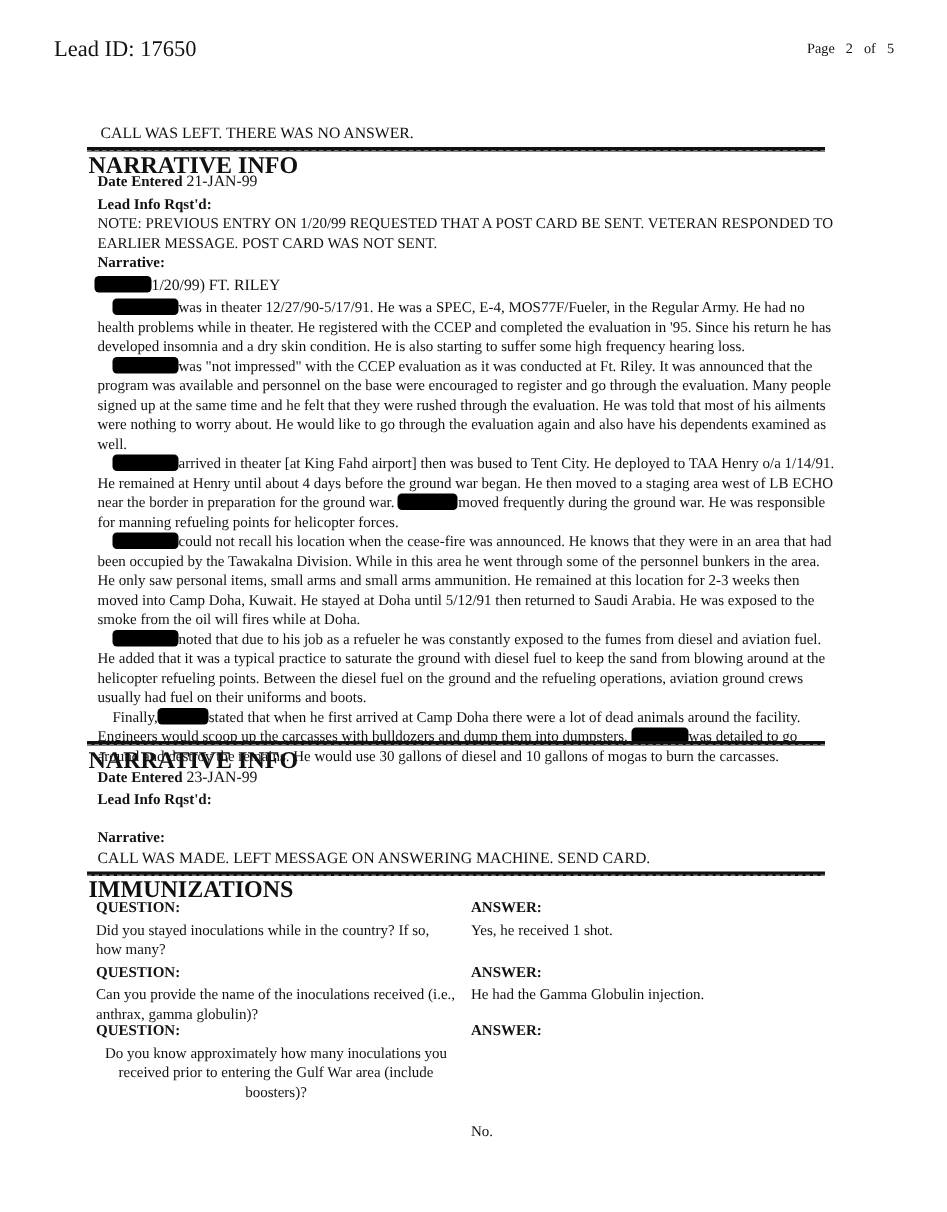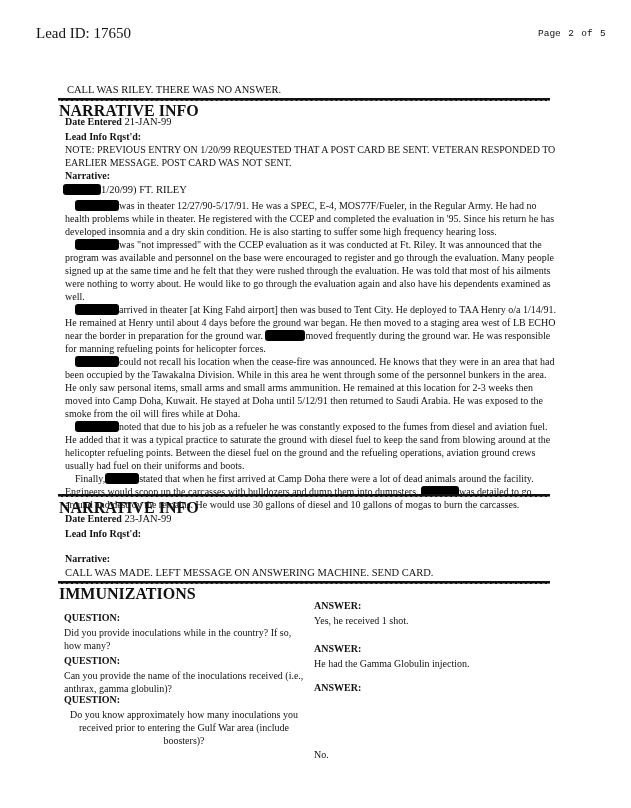--- a/index.html
+++ b/index.html
@@ -3,50 +3,50 @@
 <meta charset="utf-8">
 <style>
   html, body { margin: 0; padding: 0; background: #ffffff; }
   body {
     width: 631px; height: 808px; position: relative; overflow: hidden;
     font-family: "Liberation Serif", serif; color: #111; font-size: 10.5px;
   }
   .abs { position: absolute; }
   .hdr-left { left: 36px; top: 25px; font-size: 15px; }
   .hdr-right { left: 538px; top: 28px; font-size: 9.5px; }
-  .hdr-right span { margin-right: 5px; font-family: Liberation Mono, monospace; }
+  .hdr-right span { margin-right: 5px; }
   .line {
     position: absolute; left: 58px; width: 492px; height: 2px; background: #111;
     border-bottom: 1px dashed #777;
   }
   .sec-title { font-weight: bold; font-size: 16px; }
   .lbl { font-weight: bold; font-size: 10px; }
   .val { font-size: 10.5px; }
   .para { font-size: 10px; line-height: 13px; text-align: left; }
   .indent { text-indent: 10px; }
   .redact {
     display: inline-block; background: #000; height: 11px; border-radius: 3px;
     vertical-align: -2px;
   }
-  .q-col { position: absolute; left: 64px; width: 240px; margin-top: 12px; }
+  .q-col { position: absolute; left: 64px; width: 240px; }
   .a-col { position: absolute; left: 314px; width: 230px; }
   .qa-text { font-size: 10px; line-height: 13px; }
 </style>
 </head>
 <body>
 
 <div class="abs hdr-left">Lead ID: 17650</div>
 <div class="abs hdr-right">
   <span>Page</span>
   <span>2</span>
   <span>of</span>
   <span>5</span>
 </div>
 
-<div class="abs val" style="left:67px; top:84px;">CALL WAS RILEY.  THERE WAS NO ANSWER.</div>
+<div class="abs val" style="left:67px; top:84px;">CALL WAS LEFT.  THERE WAS NO ANSWER.</div>
 <div class="line" style="top:98px;"></div>
 
 <div class="abs sec-title" style="left:59px; top:102px;">NARRATIVE INFO</div>
 <div class="abs" style="left:65px; top:116px;">
   <span class="lbl">Date Entered</span>
   <span class="val">21-JAN-99</span>
 </div>
 <div class="abs lbl" style="left:65px; top:131px;">Lead Info Rqst'd:</div>
 <div class="abs para" style="left:65px; top:143px; width:495px; font-size:10px;">NOTE:  PREVIOUS ENTRY ON 1/20/99 REQUESTED THAT A POST CARD BE SENT.  VETERAN RESPONDED TO EARLIER MESSAGE.  POST CARD WAS NOT SENT.</div>
 <div class="abs lbl" style="left:65px; top:170px;">Narrative:</div>
@@ -87,21 +87,21 @@
 <div class="abs lbl" style="left:65px; top:528px;">Lead Info Rqst'd:</div>
 <div class="abs lbl" style="left:65px; top:553px;">Narrative:</div>
 <div class="abs val" style="left:65px; top:567px;">CALL WAS MADE.  LEFT MESSAGE ON ANSWERING MACHINE. SEND CARD.</div>
 
 <div class="line" style="top:581px;"></div>
 
 <div class="abs sec-title" style="left:59px; top:585px;">IMMUNIZATIONS</div>
 
 <div class="q-col lbl" style="top:600px;">QUESTION:</div>
 <div class="a-col lbl" style="top:600px;">ANSWER:</div>
-<div class="q-col qa-text" style="top:614px;">Did you provide inoculations while in the country?  If so, how many?</div>
+<div class="q-col qa-text" style="top:614px;">Did you stayed inoculations while in the country?  If so, how many?</div>
 <div class="a-col qa-text" style="top:614px;">Yes, he received 1 shot.</div>
 
 <div class="q-col lbl" style="top:643px;">QUESTION:</div>
 <div class="a-col lbl" style="top:643px;">ANSWER:</div>
 <div class="q-col qa-text" style="top:657px;">Can you provide the name of the inoculations received (i.e., anthrax, gamma globulin)?</div>
 <div class="a-col qa-text" style="top:657px;">He had the Gamma Globulin injection.</div>
 
 <div class="q-col lbl" style="top:682px;">QUESTION:</div>
 <div class="a-col lbl" style="top:682px;">ANSWER:</div>
 <div class="q-col qa-text" style="top:696px;text-align:center;">Do you know approximately how many inoculations you received prior to entering the Gulf War area (include boosters)?</div>

